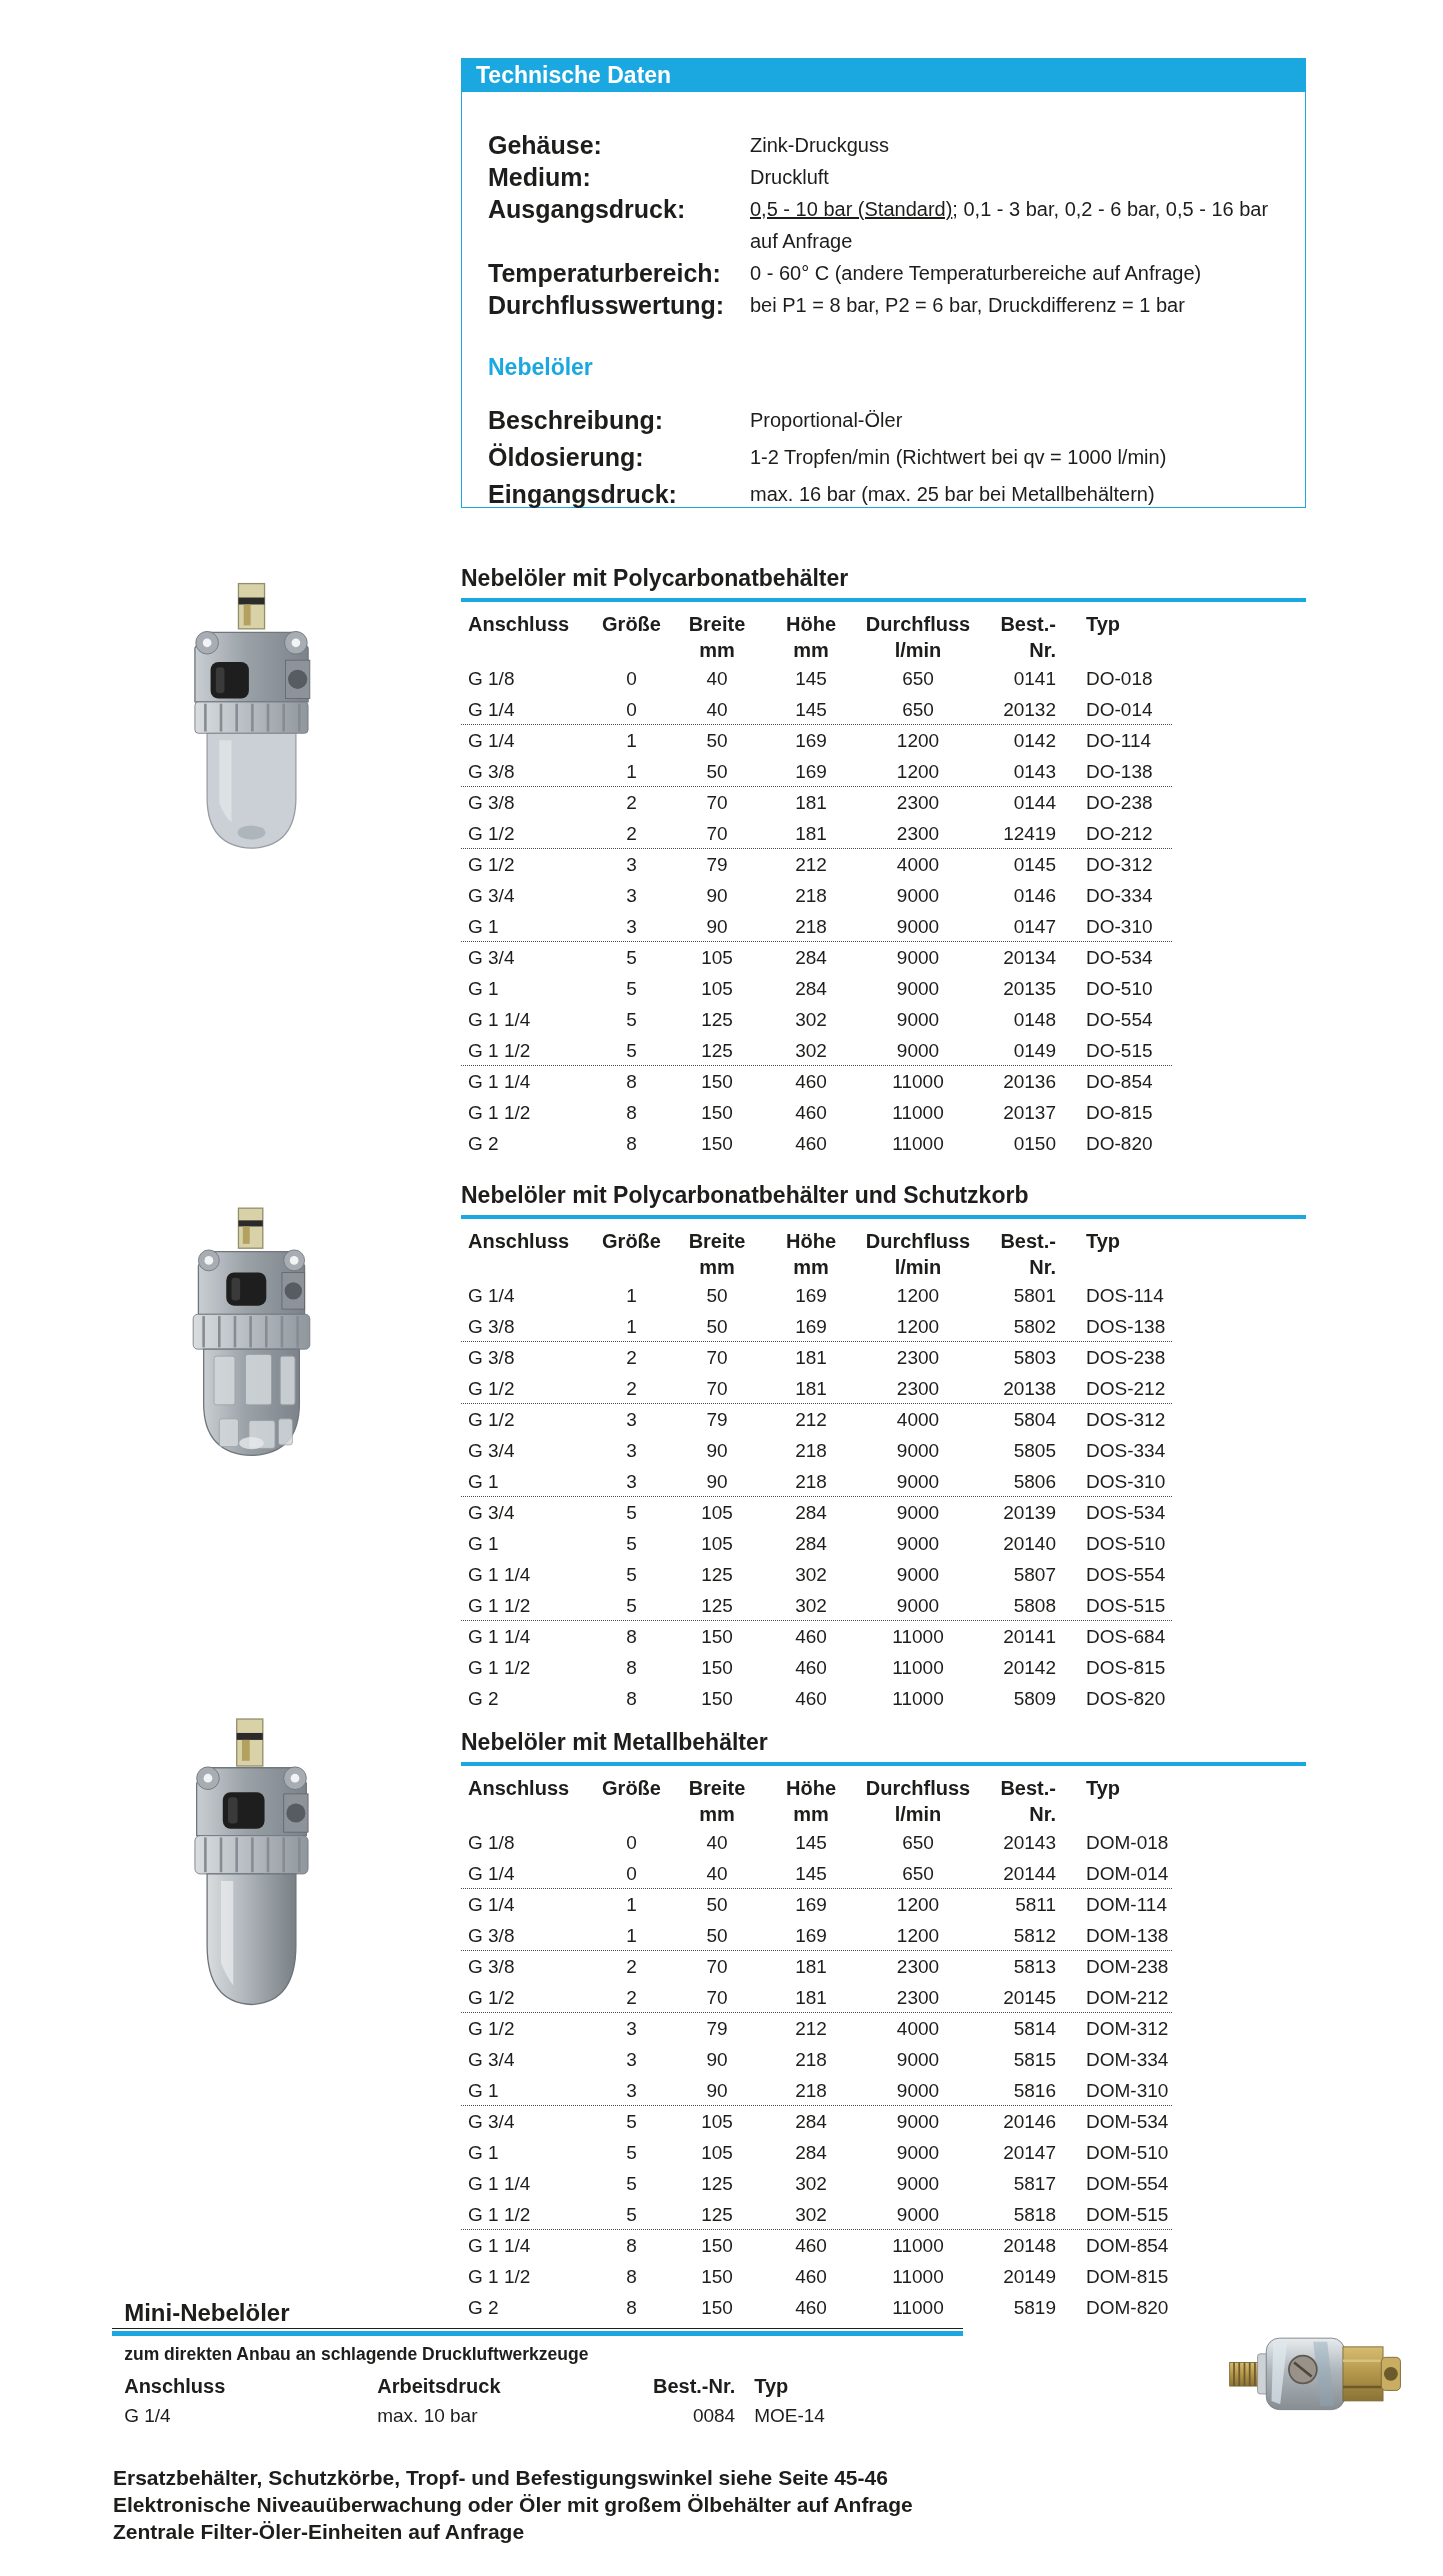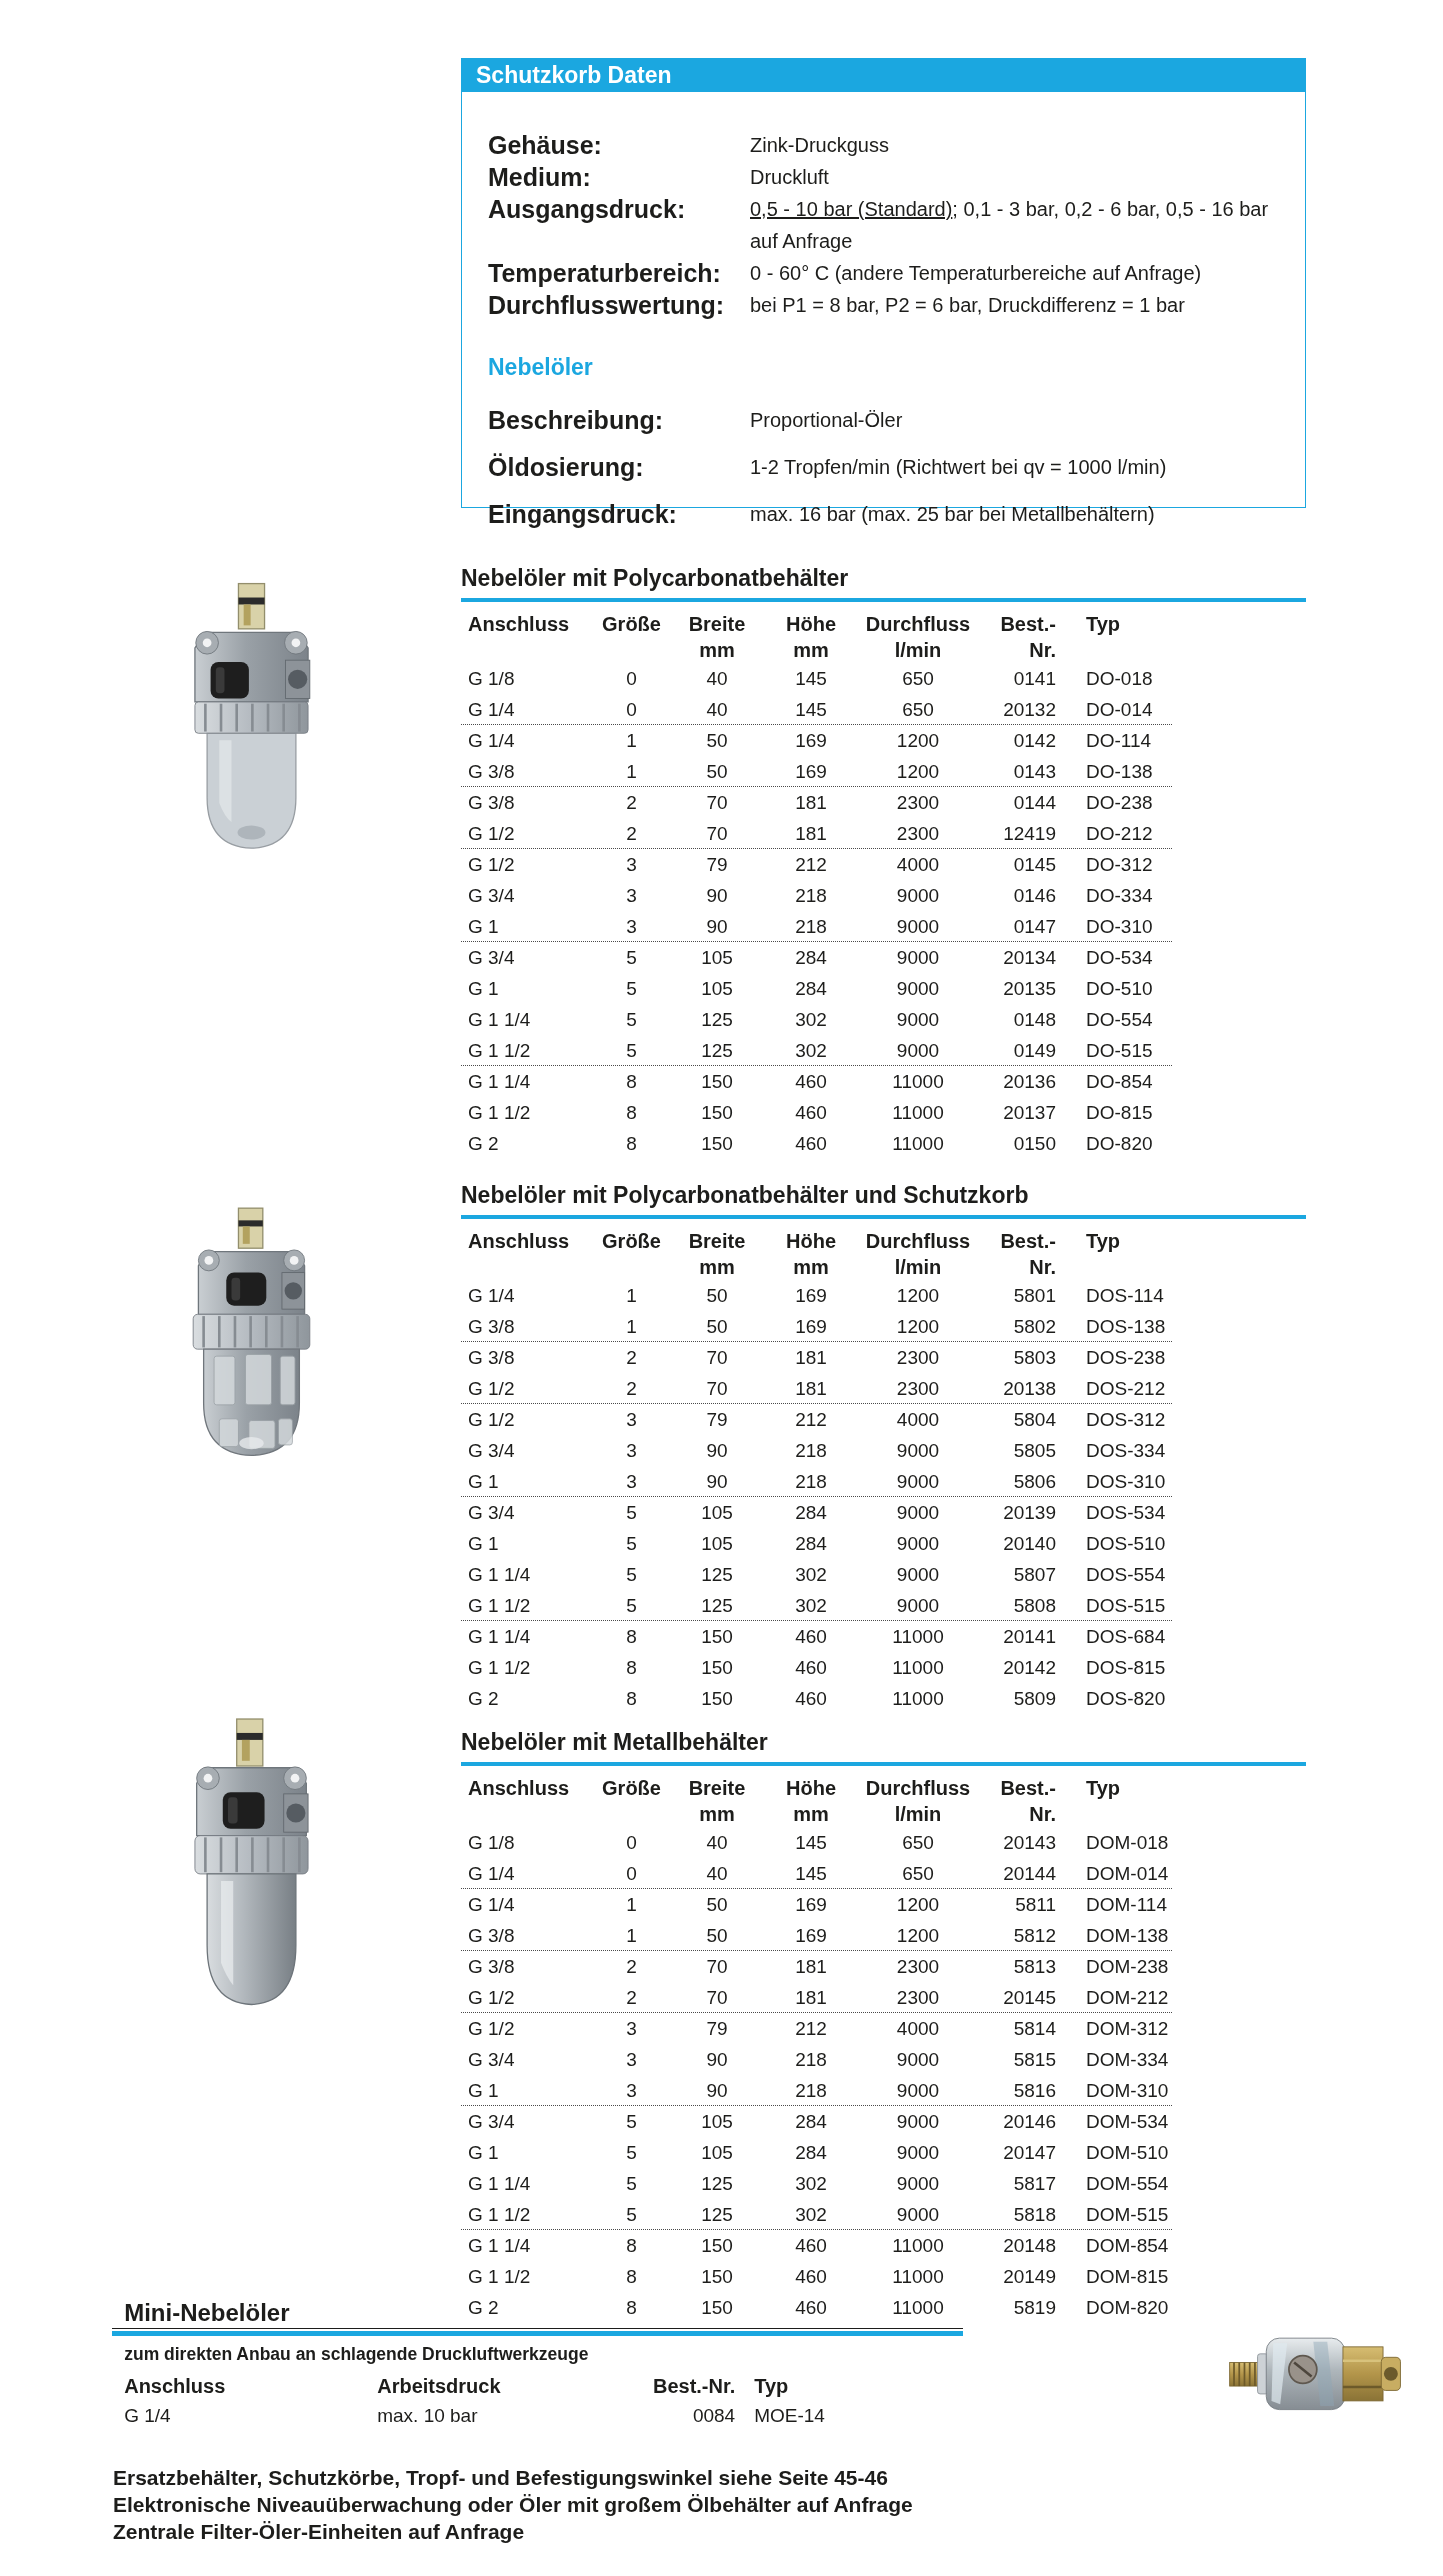--- a/index.html
+++ b/index.html
@@ -11,21 +11,21 @@
   .tech-box{position:absolute;left:461px;top:58px;width:845px;height:450px;
             border:1.7px solid var(--accent);box-sizing:border-box;background:#fff;}
   .tech-header{height:33px;background:var(--accent);color:#fff;font-weight:bold;
                font-size:23px;line-height:33px;padding-left:14px;}
   .tech-content{padding:37px 23px 0 26px;}
   .trowt{display:grid;grid-template-columns:262px 1fr;font-size:20px;line-height:32px;}
   .trowt .lbl{font-weight:bold;font-size:25px;}
   .trowt .val{}
   .u{font-weight:normal;text-decoration:underline;}
   .tech-sub{color:var(--accent);font-weight:bold;font-size:23px;margin:33px 0 21px 0;}
-  #tech-rows2 .trowt{line-height:37px;margin-top:10px;}
+  #tech-rows2 .trowt{line-height:37px;}
 
   
   .photo{position:absolute;}
 
   
   .table-block{position:absolute;left:461px;width:845px;}
   .tb-title{font-size:23px;font-weight:bold;line-height:26px;margin:0 0 7px 0;}
   .rule{height:4.4px;background:var(--accent);margin-bottom:8.7px;}
   .hrow,.trow{display:grid;grid-template-columns:131px 79px 92px 96px 118px 79px 1fr;}
   .hrow{font-weight:bold;font-size:20px;height:26px;line-height:26px;}
@@ -50,21 +50,21 @@
 
   
   .footer{position:absolute;left:113px;top:2464px;font-weight:bold;font-size:21px;line-height:27px;}
 </style>
 </head>
 <body>
 
 <div class="page">
 
   <div class="tech-box">
-    <div class="tech-header">Schutzkorb Daten</div>
+    <div class="tech-header">Technische Daten</div>
     <div class="tech-content">
       <div id="tech-rows">
           <div class="trowt">
             <div class="lbl">Gehäuse:</div>
             <div class="val"><span>Zink-Druckguss</span></div>
           </div>
           <div class="trowt">
             <div class="lbl">Medium:</div>
             <div class="val"><span>Druckluft</span></div>
           </div>

